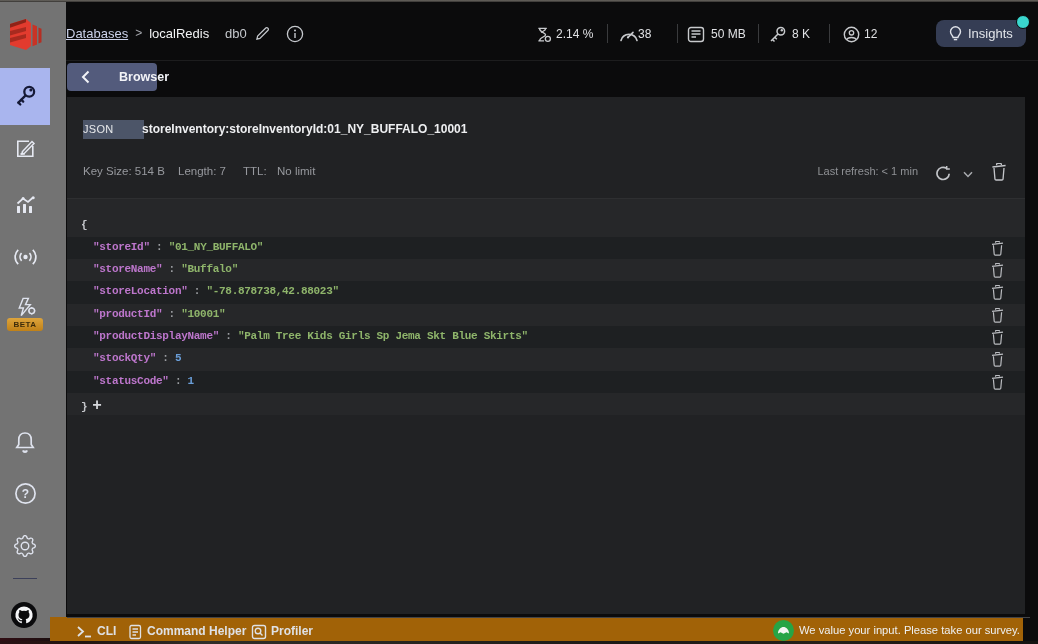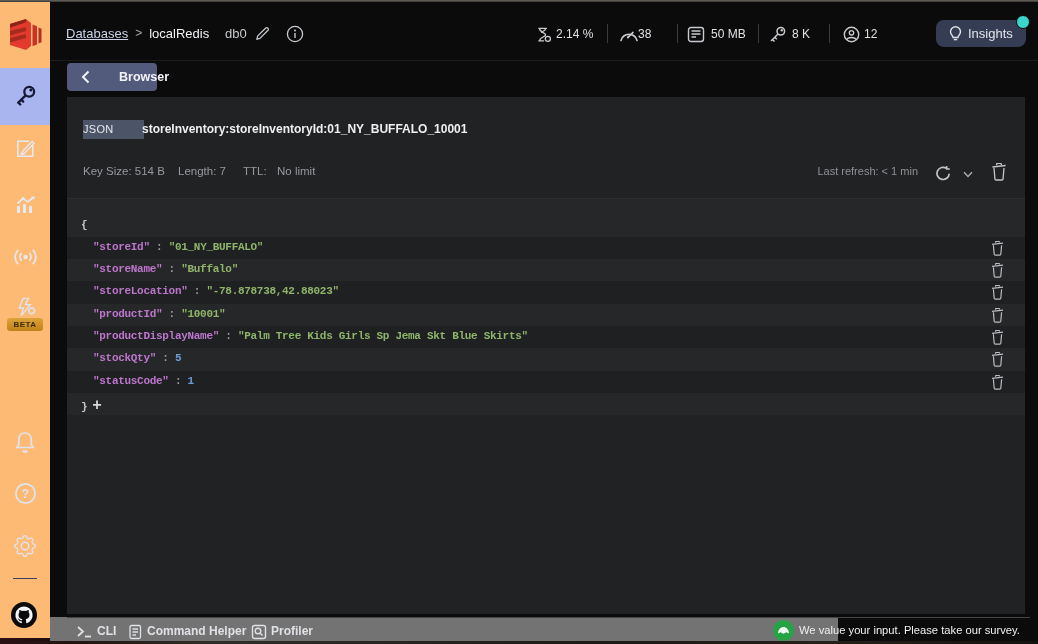--- a/index.html
+++ b/index.html
@@ -2,21 +2,21 @@
 <html><head>
 <meta charset="utf-8">
 <style>
 * { margin:0; padding:0; box-sizing:border-box; }
 html,body { width:1038px; height:644px; overflow:hidden; background:#0b0b0c; font-family:"Liberation Sans",sans-serif; }
 .abs { position:absolute; }
 #stage { position:relative; width:1038px; height:644px; }
 
 #topstrip { left:0; top:0; width:1038px; height:2px; background:linear-gradient(#6b6862,#343230); }
 
-#sidebar { left:0; top:2px; width:50px; height:636px; background:#fdba74;padding-left:33px; }
+#sidebar { left:0; top:2px; width:66px; height:636px; background:#737373;padding-left:33px; }
 #selblock { left:0; top:66px; width:50px; height:57px; background:#a9b5ee; }
 #betabadge { left:7px; top:316px; width:36px; height:13px; background:linear-gradient(#dda43c,#c08118); border-radius:3px; color:#3d2c0a; font-size:8px; font-weight:bold; text-align:center; line-height:13px; letter-spacing:0.5px; }
 #sidediv { left:13px; top:576px; width:24px; height:1px; background:#3c405a; }
 
 #breadcrumb { left:66px; top:26px; height:18px; color:#c9ccd2; font-size:13px; }
 #breadcrumb .lnk { color:#ccd2ea; text-decoration:underline; }
 #breadcrumb .sep { color:#a6a8ae; margin:0 7px; font-size:12px; position:relative; top:-1px; }
 #breadcrumb .cur { color:#f2f3f5;margin-top:36px; }
 #db0 { left:225px; top:26px; color:#c6c9ce; font-size:13px; }
 
@@ -41,21 +41,21 @@
 .jrow .txt { position:absolute; top:4px; }
 .light { background:#262729; }
 .dark { background:#1e2022; }
 .jk { color:#bd76cc; }
 .jp { color:#9b9da1; }
 .js { color:#8fb56b; }
 .jn { color:#6a9ed8; }
 .jb { color:#c5c7cb; }
 .rowtrash { position:absolute; right:21px; top:4px; }
 
-#bottombar { left:50px; top:617px; width:788px; height:24px; background:#737373; }
+#bottombar { left:50px; top:617px; width:973px; height:24px; background:#a16207; }
 #bbline { left:17px; top:0; width:963px; height:1px; background:#454547; }
 .bbitem { top:7px; color:#dfe1e5; font-size:12px; font-weight:bold; }
 #survey { left:723px; top:3px; width:260px; height:21px; color:#eef0f2; font-size:11.2px; }
 
 #sliver { left:0; top:641px; width:1038px; height:3px; background:linear-gradient(90deg,#2a1014 0%,#23150f 8%,#302e28 20%,#27251f 40%,#1c1a16 60%,#262018 80%,#141210 100%); }
 #sliverL { left:0; top:638px; width:50px; height:6px; background:linear-gradient(90deg,#310e14,#1c0e10); }
 svg { display:block; }
 </style>
 </head>
 <body>

